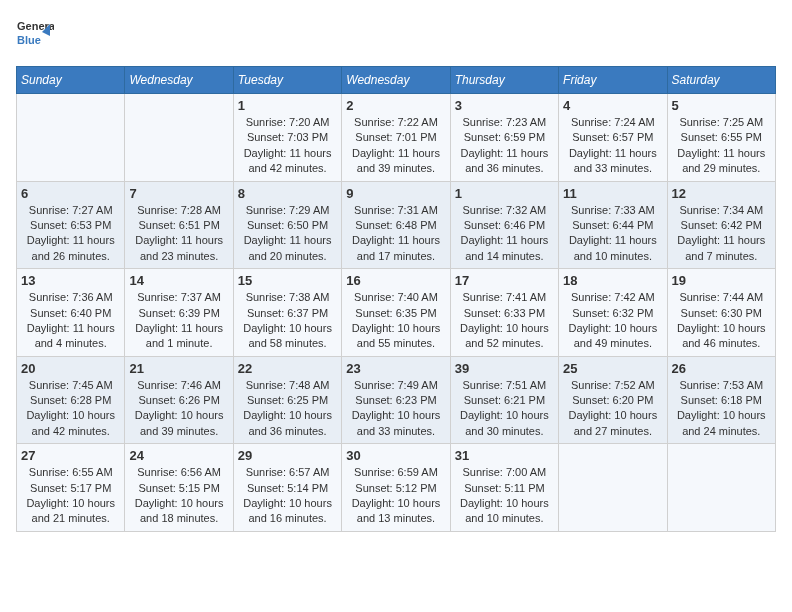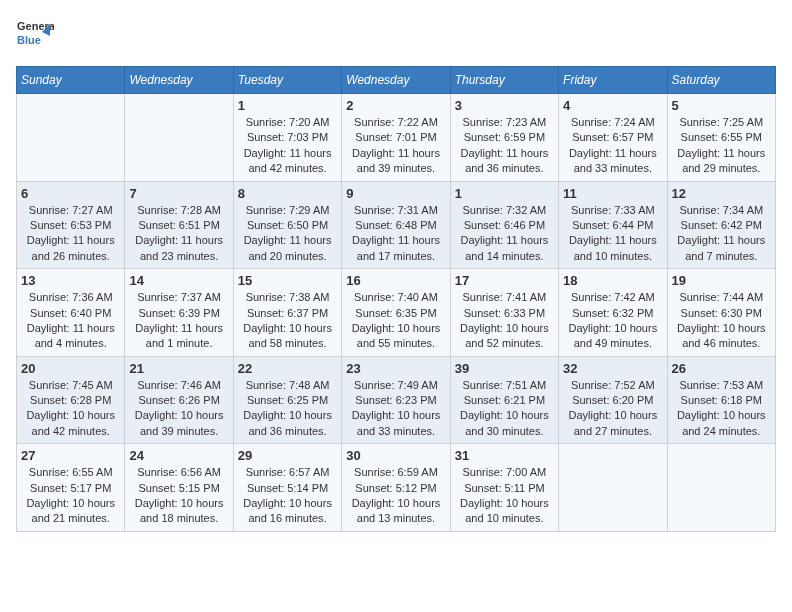--- a/index.html
+++ b/index.html
@@ -203,21 +203,21 @@
         </td>
         <td>
           <span class="day-num">23</span>
           <div class="day-info">Sunrise: 7:49 AM<br>Sunset: 6:23 PM<br>Daylight: 10 hours and 33 minutes.</div>
         </td>
         <td>
           <span class="day-num">39</span>
           <div class="day-info">Sunrise: 7:51 AM<br>Sunset: 6:21 PM<br>Daylight: 10 hours and 30 minutes.</div>
         </td>
         <td>
-          <span class="day-num">32</span>
+          <span class="day-num">25</span>
           <div class="day-info">Sunrise: 7:52 AM<br>Sunset: 6:20 PM<br>Daylight: 10 hours and 27 minutes.</div>
         </td>
         <td>
           <span class="day-num">26</span>
           <div class="day-info">Sunrise: 7:53 AM<br>Sunset: 6:18 PM<br>Daylight: 10 hours and 24 minutes.</div>
         </td>
       </tr>
       <tr>
         <td>
           <span class="day-num">27</span>

